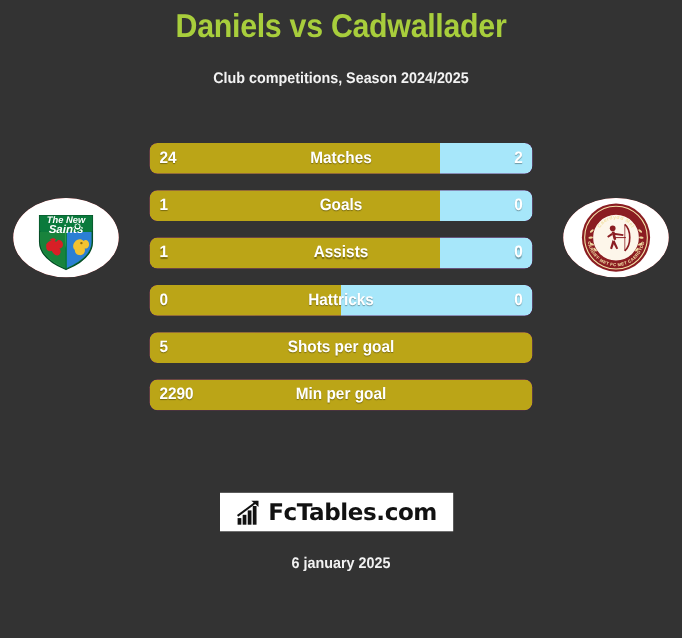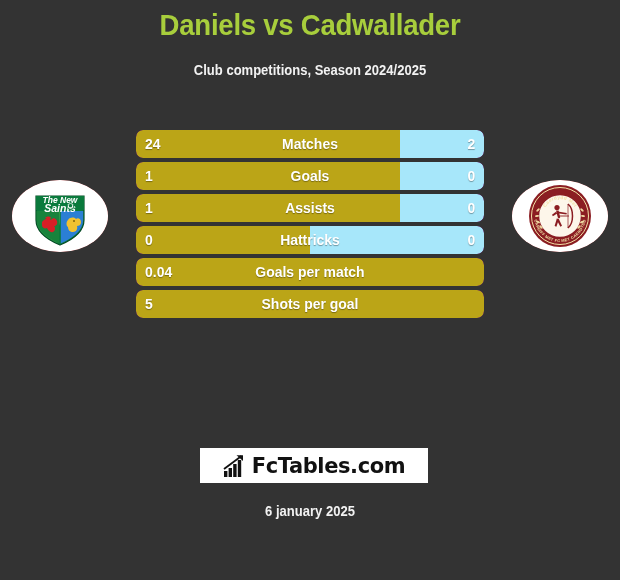--- a/index.html
+++ b/index.html
@@ -55,21 +55,21 @@
   
   .bars {
     position: absolute;
     left: 136px;
     top: 130px;
     width: 348px;
   }
   .bar-row {
     position: relative;
     height: 28px;
-    margin-bottom: 4px;
+    margin-bottom: 15px;
     border-radius: 7px;
     overflow: hidden;
     background: #701a75;
   }
   .bar-left {
     position: absolute;
     left: 0;
     top: 0;
     bottom: 0;
     background: #BBA517;
@@ -129,21 +129,21 @@
   .crest-left  { left: 12px; }
   .crest-right { right: 12px; }
 
   .crest svg { display:block; }
 
   
   .fct-box {
     position: absolute;
     left: 200px;
     top: 448px;
-    width: 228px;
+    width: 212px;
     height: 35px;
     background: #ffffff;
     display: flex;
     align-items: center;
     justify-content: center;
     gap: 5px;
   }
   .fct-text {
     color: #111111;
     font-size: 21px;
@@ -272,32 +272,32 @@
     </div>
 
     <div class="bar-row">
       <div class="bar-left" style="width:50%"></div>
       <div class="bar-right" style="width:50%"></div>
       <div class="bar-txt val-home">0</div>
       <div class="bar-txt bar-label">Hattricks</div>
       <div class="bar-txt val-away">0</div>
     </div>
 
-    <div class="bar-row">
-      <div class="bar-left full"></div>
-      <div class="bar-txt val-home">0.04</div>
-      <div class="bar-txt bar-label">Goals per match</div>
-    </div>
 
     <div class="bar-row">
       <div class="bar-left full"></div>
       <div class="bar-txt val-home">5</div>
       <div class="bar-txt bar-label">Shots per goal</div>
     </div>
 
+    <div class="bar-row">
+      <div class="bar-left full"></div>
+      <div class="bar-txt val-home">2290</div>
+      <div class="bar-txt bar-label">Min per goal</div>
+    </div>
 
   </div>
 
   <div class="fct-box">
     <svg class="fct-icon" width="24" height="24" viewBox="0 0 24 24">
       <rect x="1" y="17" width="3.4" height="6" fill="#111111"></rect>
       <rect x="5.6" y="14" width="3.4" height="9" fill="#111111"></rect>
       <rect x="10.2" y="10" width="3.4" height="13" fill="#111111"></rect>
       <rect x="14.8" y="6" width="3.4" height="17" fill="#111111"></rect>
       <path d="M1 15 L18.5 2" stroke="#111111" stroke-width="1.8" fill="none"></path>

